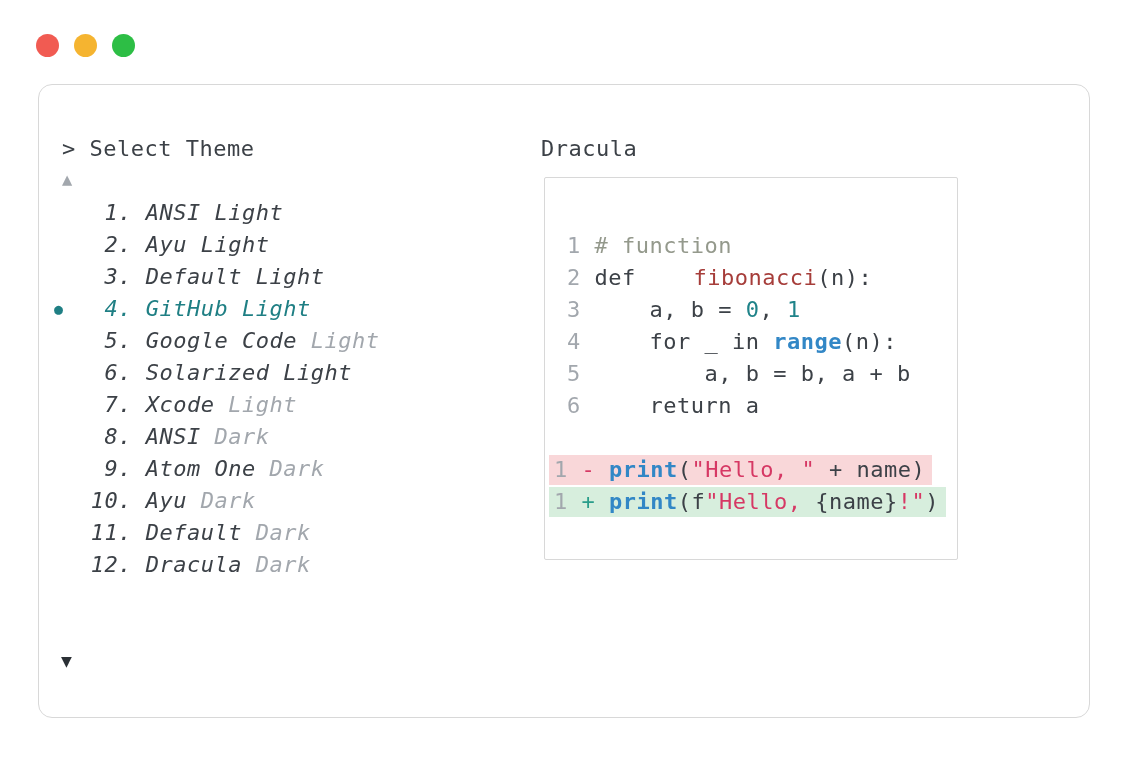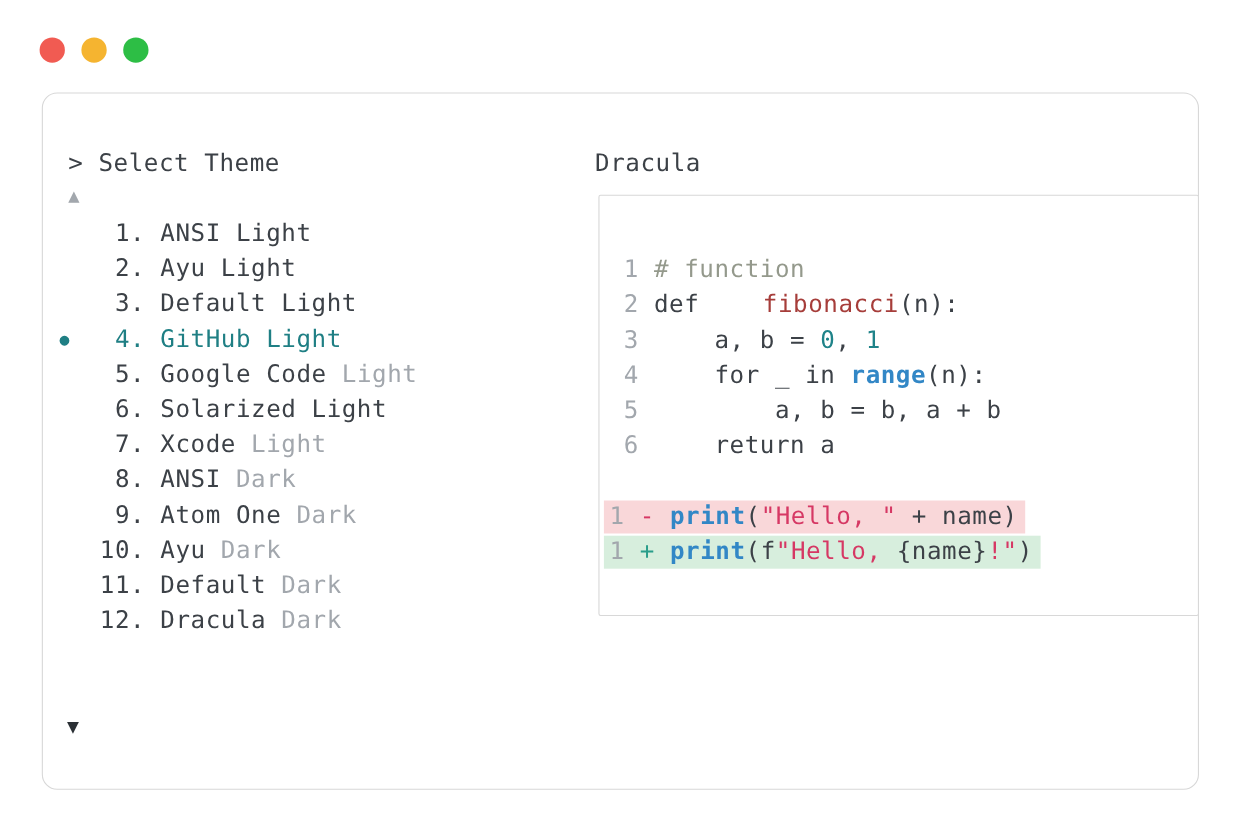--- a/index.html
+++ b/index.html
@@ -18,27 +18,27 @@
   .dot.red{background:var(--traffic-red);}
   .dot.yellow{background:var(--traffic-yellow);}
   .dot.green{background:var(--traffic-green);}
   .panel{position:absolute;left:38px;top:84px;width:1052px;height:634px;
          border:1.5px solid var(--border);border-radius:14px;background:#fff;}
   .prompt{position:absolute;left:23px;top:48px;white-space:pre;}
   .preview-label{position:absolute;left:502px;top:48px;}
   .up-arrow{position:absolute;left:23px;top:78px;color:var(--muted);font-size:17px;}
   .down-arrow{position:absolute;left:22px;top:560px;color:var(--arrow-dark);font-size:18px;}
   .theme-list{position:absolute;left:23px;top:112px;white-space:pre;}
-  .trow{height:32px;position:relative;cursor:pointer;}
+  .trow{height:32px;position:relative;cursor:pointer;font-style:italic;}
   .trow .num{display:inline-block;width:70px;text-align:right;}
   .trow .bullet{position:absolute;left:-8px;top:0;color:var(--accent);font-size:15px;}
   .trow.selected{color:var(--accent);}
   .trow .muted-suffix{color:var(--muted);}
   .footer{position:absolute;left:7px;top:556px;color:var(--muted);white-space:pre;}
-  .preview-box{position:absolute;left:505px;top:92px;width:546px;height:383px;
+  .preview-box{position:absolute;left:505px;top:92px;width:414px;height:383px;
                border:1.5px solid var(--border);border-radius:2px;background:#fff;}
   .code{position:absolute;left:22px;top:52px;white-space:pre;}
   .cline{height:32px;}
   .lnum{color:var(--line-num);}
   .tok-fg{color:var(--fg);} .tok-comment{color:var(--comment);}
   .tok-func{color:var(--func-red);margin-left:44px;} .tok-call{color:var(--call-blue);font-weight:bold;}
   .tok-num{color:var(--num-teal);} .tok-str{color:var(--string);}
   .blank-line{height:32px;}
   .diff-row{height:32px;margin-left:-18px;}
   .diff-row .hl{display:inline-block;height:30px;line-height:30px;padding:0 7px 0 5px;white-space:pre;}

